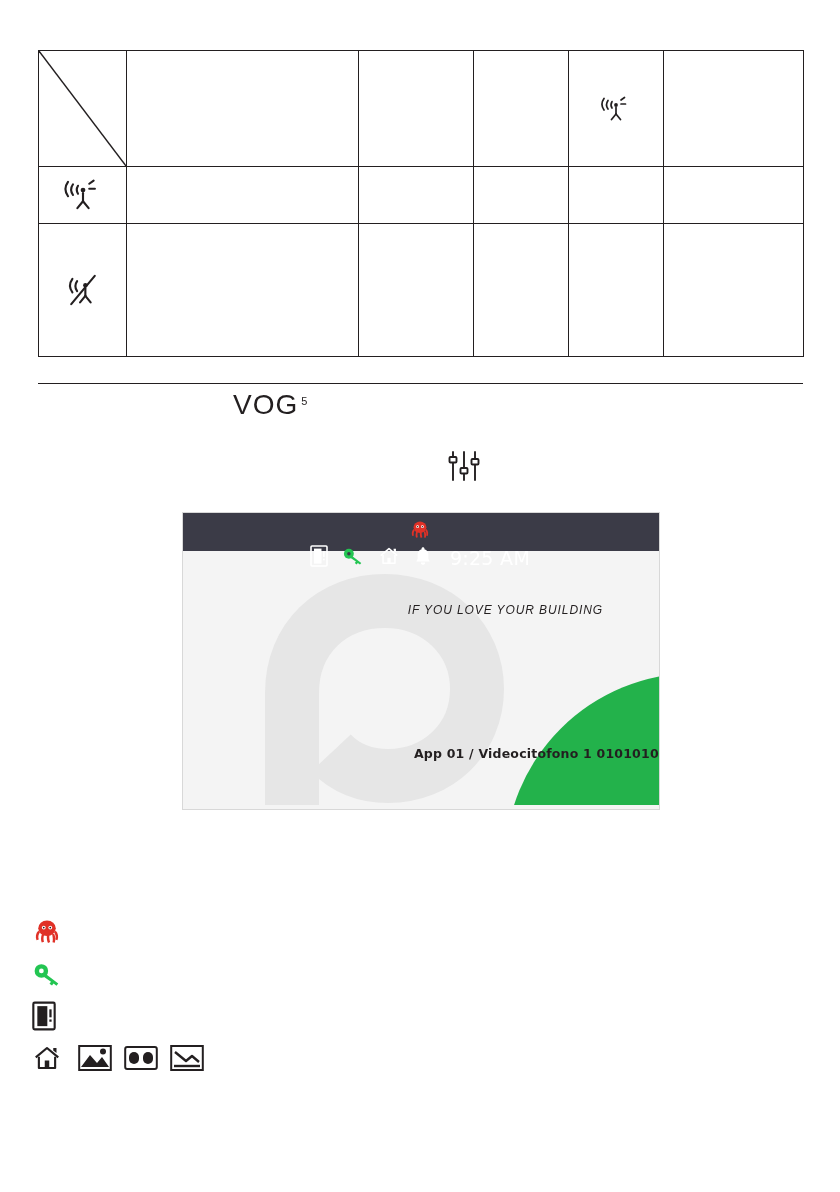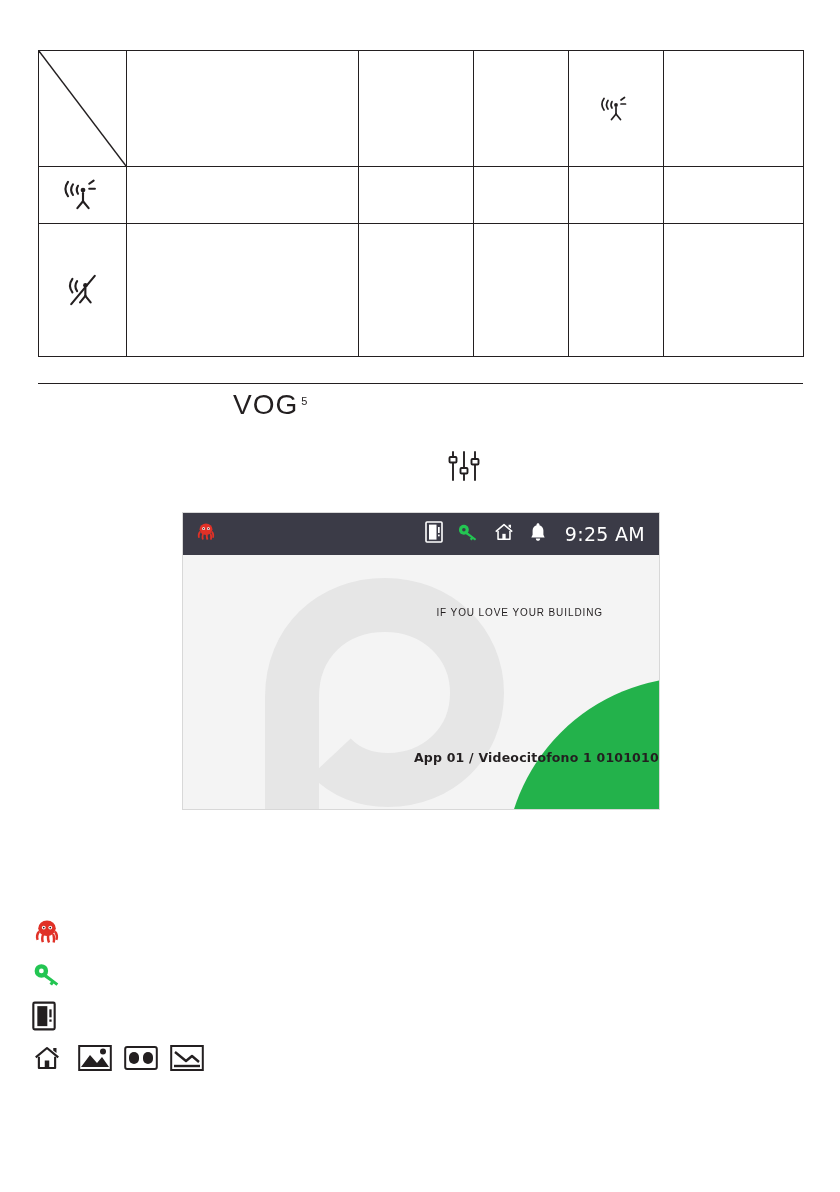--- a/index.html
+++ b/index.html
@@ -101,28 +101,29 @@
     position: absolute;
     left: 182px;
     top: 512px;
     width: 476px;
     height: 296px;
     background: #f4f4f4;
     border: 1px solid #d8d8d8;
     overflow: hidden;
   }
   .status-bar {
-    height: 42px;
+    height: 32px;
     background: #3b3b47;
     display: flex;
     align-items: center;
-    padding: 0 14px 0 12px;
+    padding: 6px 14px 0 12px;
     color: #ffffff;
     position: relative;
     z-index: 5;
+    flex-direction: column;
   }
   .sb-left {
     display: flex;
     align-items: center;
   }
   .sb-spacer { flex: 1; }
   .sb-right {
     display: flex;
     align-items: center;
     gap: 14px;
@@ -145,24 +146,25 @@
     left: -46px;
     top: -8px;
     width: 420px;
     height: 290px;
     opacity: 1;
   }
   .tagline {
     position: absolute;
     right: 56px;
     top: 52px;
-    font-size: 10px;
+    font-size: 12px;
     letter-spacing: 0.9px;
     color: #231f20;
     font-family: "Liberation Sans", sans-serif;
+    font-style: italic;
   }
   .green-corner {
     position: absolute;
     right: -36px;
     bottom: -58px;
     width: 190px;
     height: 190px;
     background: #23b24b;
     border-top-left-radius: 190px;
   }

